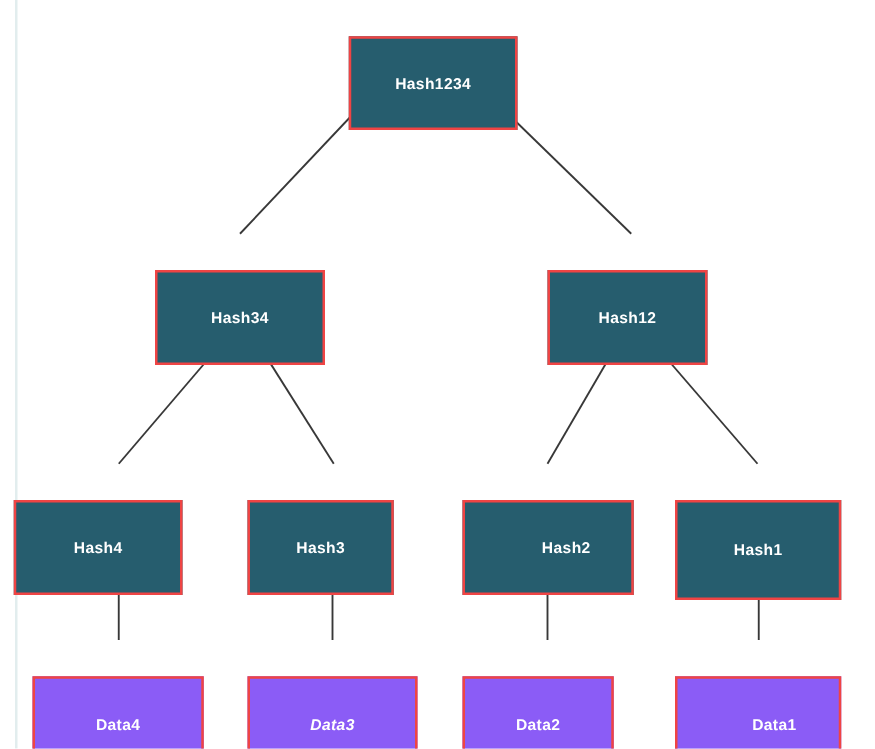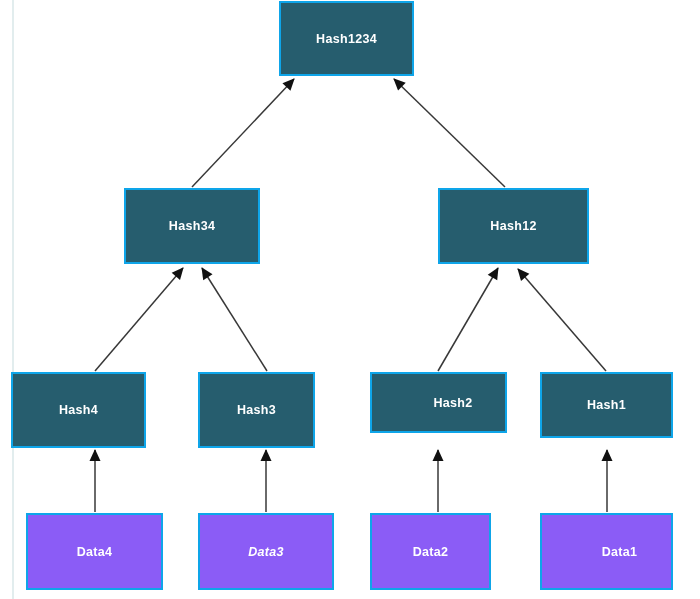--- a/index.html
+++ b/index.html
@@ -27,24 +27,25 @@
     position: absolute;
     left: 0;
     top: 0;
     width: 700px;
     height: 599px;
     pointer-events: none;
   }
   .node {
     position: absolute;
     box-sizing: border-box;
-    border: 2px solid #0ea5e9;
+    border: 2px solid #ef4444;
     display: flex;
     align-items: center;
     justify-content: center;
+    margin-top: 28px;
   }
   .node.hash { background: #265d6e; }
   .node.data { background: #8b5cf6; }
   .node .lbl {
     color: #ffffff;
     font-size: 12.5px;
     font-weight: bold;
     letter-spacing: 0.3px;
     text-align: center;
   }
@@ -73,33 +74,33 @@
         <line x1="505" y1="187" x2="394" y2="79" stroke="#383838" stroke-width="1.5" marker-end="url(#ah)"></line>
       </g>
   </svg>
   <div id="node-layer">
       <div class="node hash" style="left: 279px; top: 1px; width: 135px; height: 75px;">
         <span class="lbl">Hash1234</span>
       </div>
       <div class="node hash" style="left: 124px; top: 188px; width: 136px; height: 76px; justify-content: center;">
         <span class="lbl">Hash34</span>
       </div>
-      <div class="node hash" style="left: 438px; top: 188px; width: 151px; height: 76px;">
+      <div class="node hash" style="left: 438px; top: 188px; width: 128px; height: 76px;">
         <span class="lbl">Hash12</span>
       </div>
       <div class="node hash" style="left: 11px; top: 372px; width: 135px; height: 76px;">
         <span class="lbl">Hash4</span>
       </div>
       <div class="node hash" style="left: 198px; top: 372px; width: 117px; height: 76px;">
         <span class="lbl">Hash3</span>
       </div>
-      <div class="node hash" style="left: 370px; top: 372px; width: 137px; height: 61px; padding-left: 29px;">
+      <div class="node hash" style="left: 370px; top: 372px; width: 137px; height: 76px; padding-left: 29px;">
         <span class="lbl">Hash2</span>
       </div>
-      <div class="node hash" style="left: 540px; top: 372px; width: 133px; height: 66px;">
+      <div class="node hash" style="left: 540px; top: 372px; width: 133px; height: 80px;">
         <span class="lbl">Hash1</span>
       </div>
       <div class="node data" style="left: 26px; top: 513px; width: 137px; height: 77px;">
         <span class="lbl">Data4</span>
       </div>
       <div class="node data" style="left: 198px; top: 513px; width: 136px; height: 77px; font-style: italic;">
         <span class="lbl">Data3</span>
       </div>
       <div class="node data" style="left: 370px; top: 513px; width: 121px; height: 77px;">
         <span class="lbl">Data2</span>

